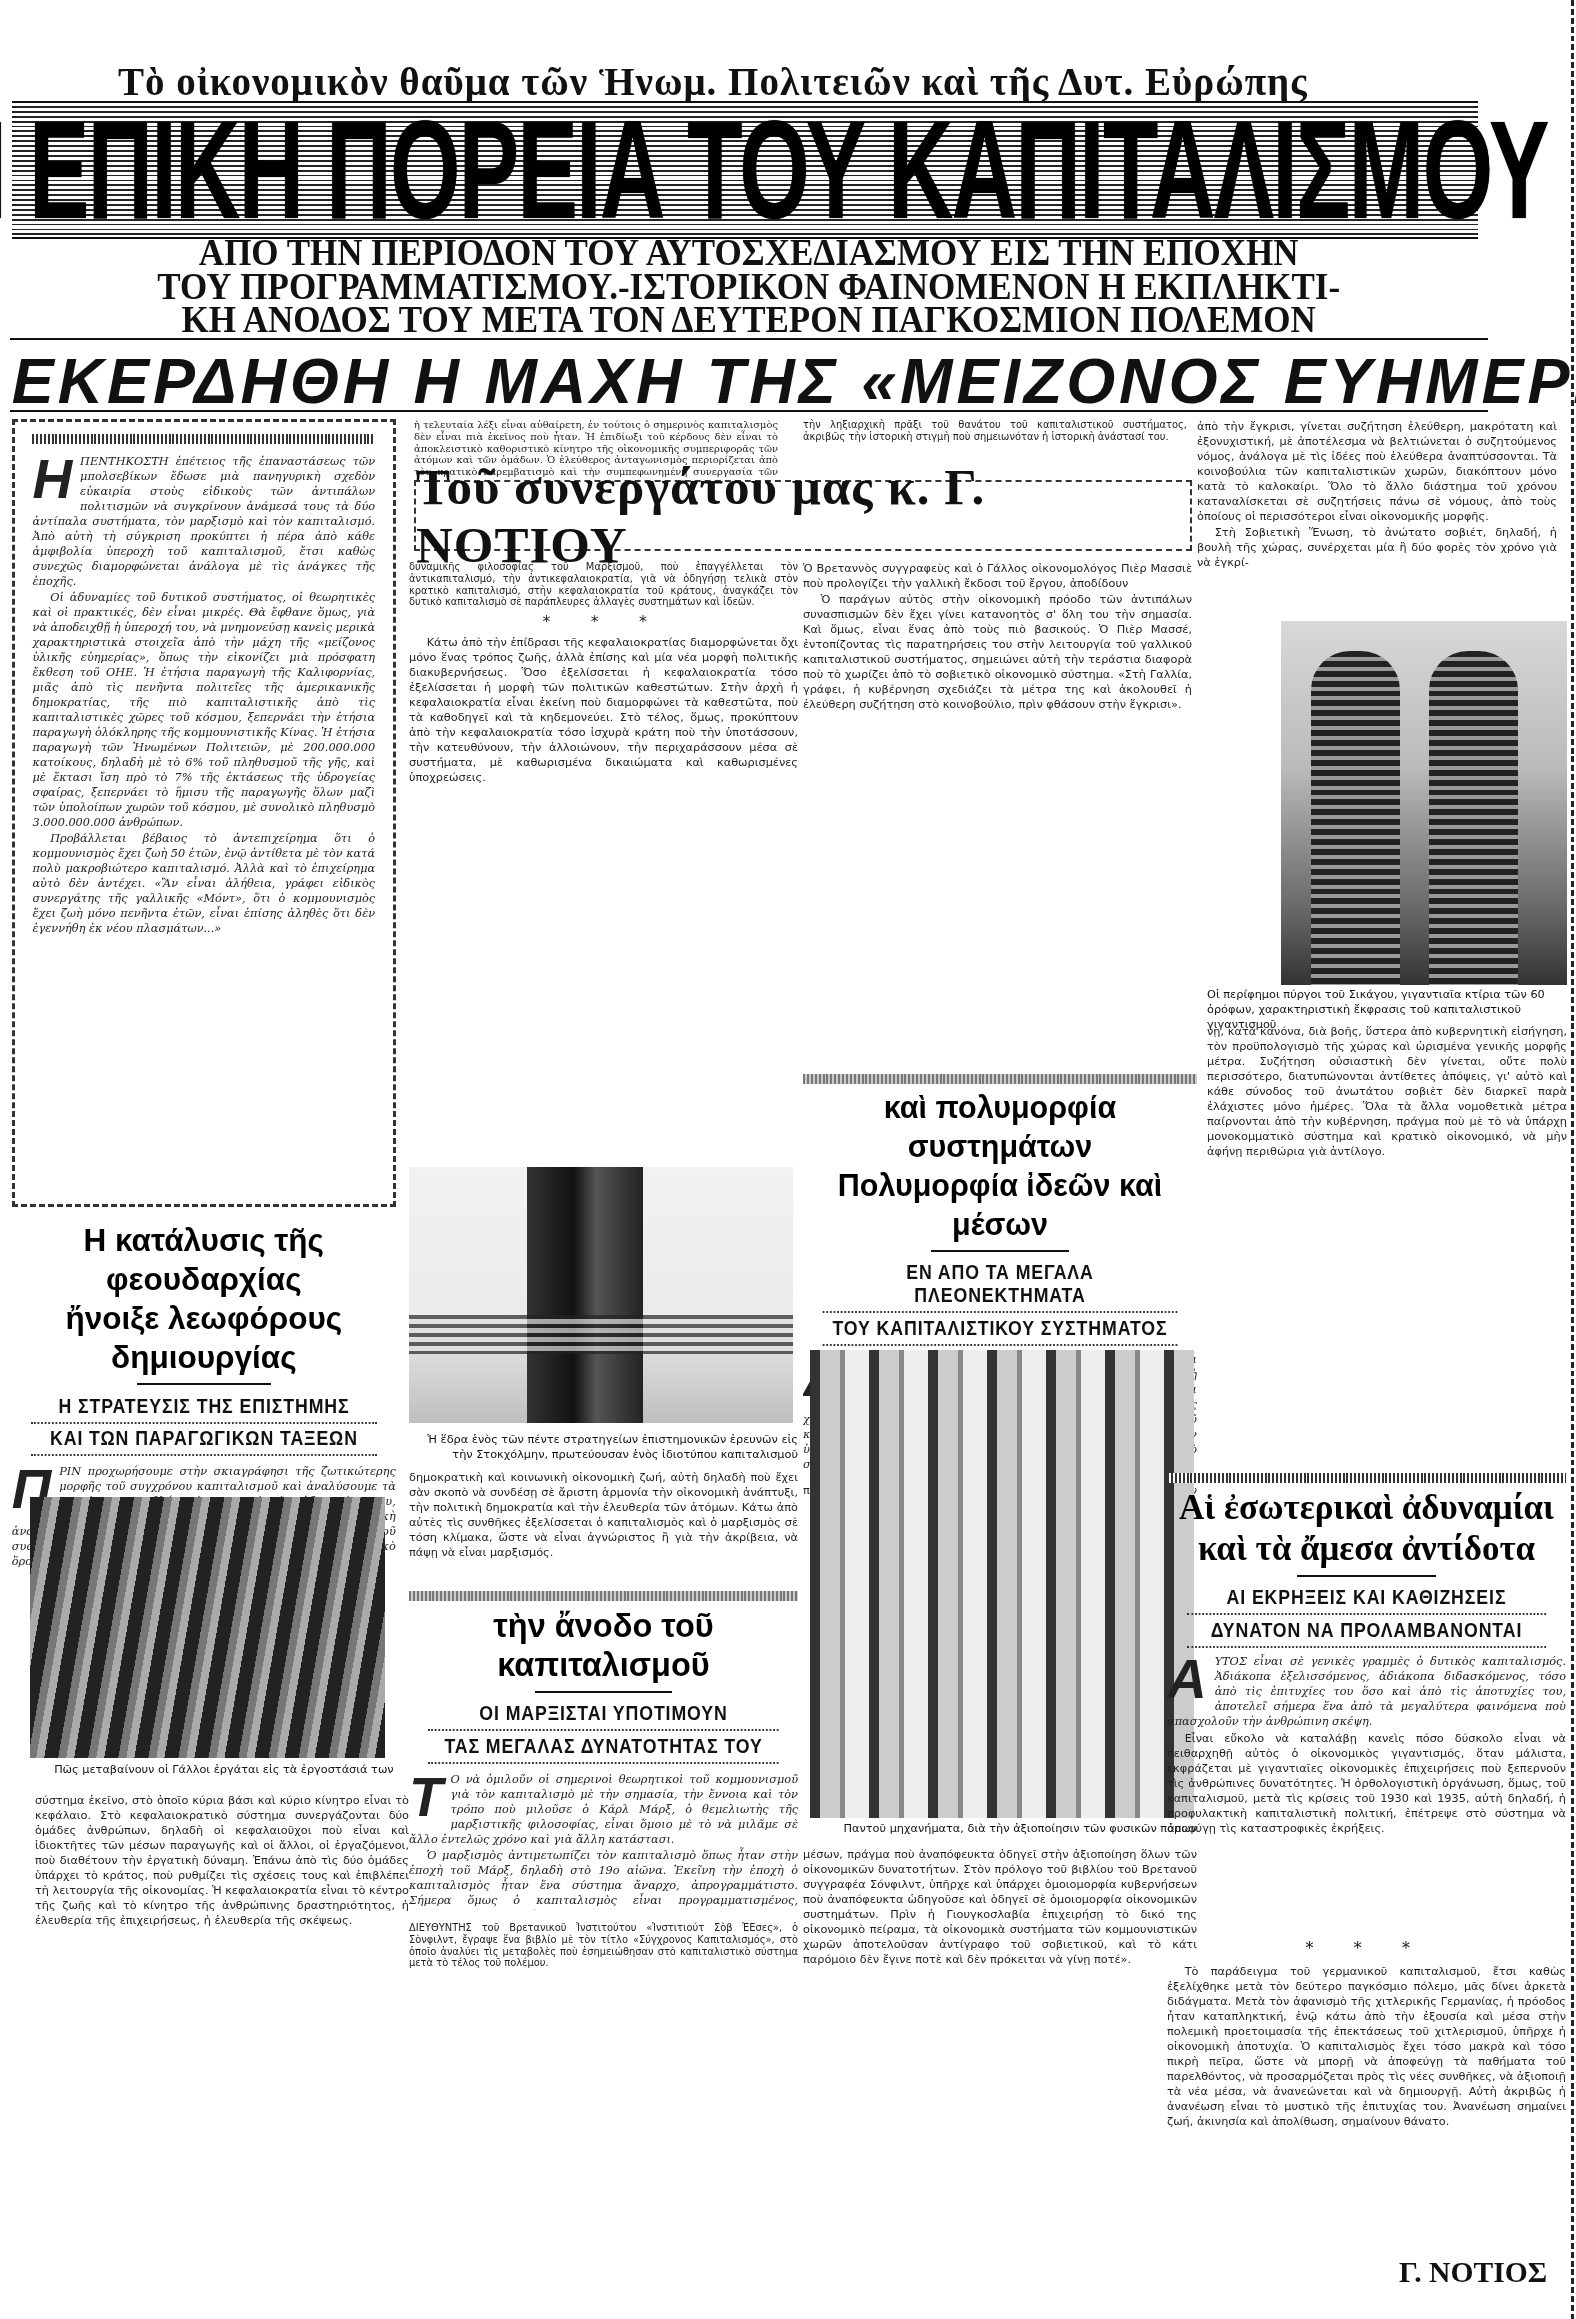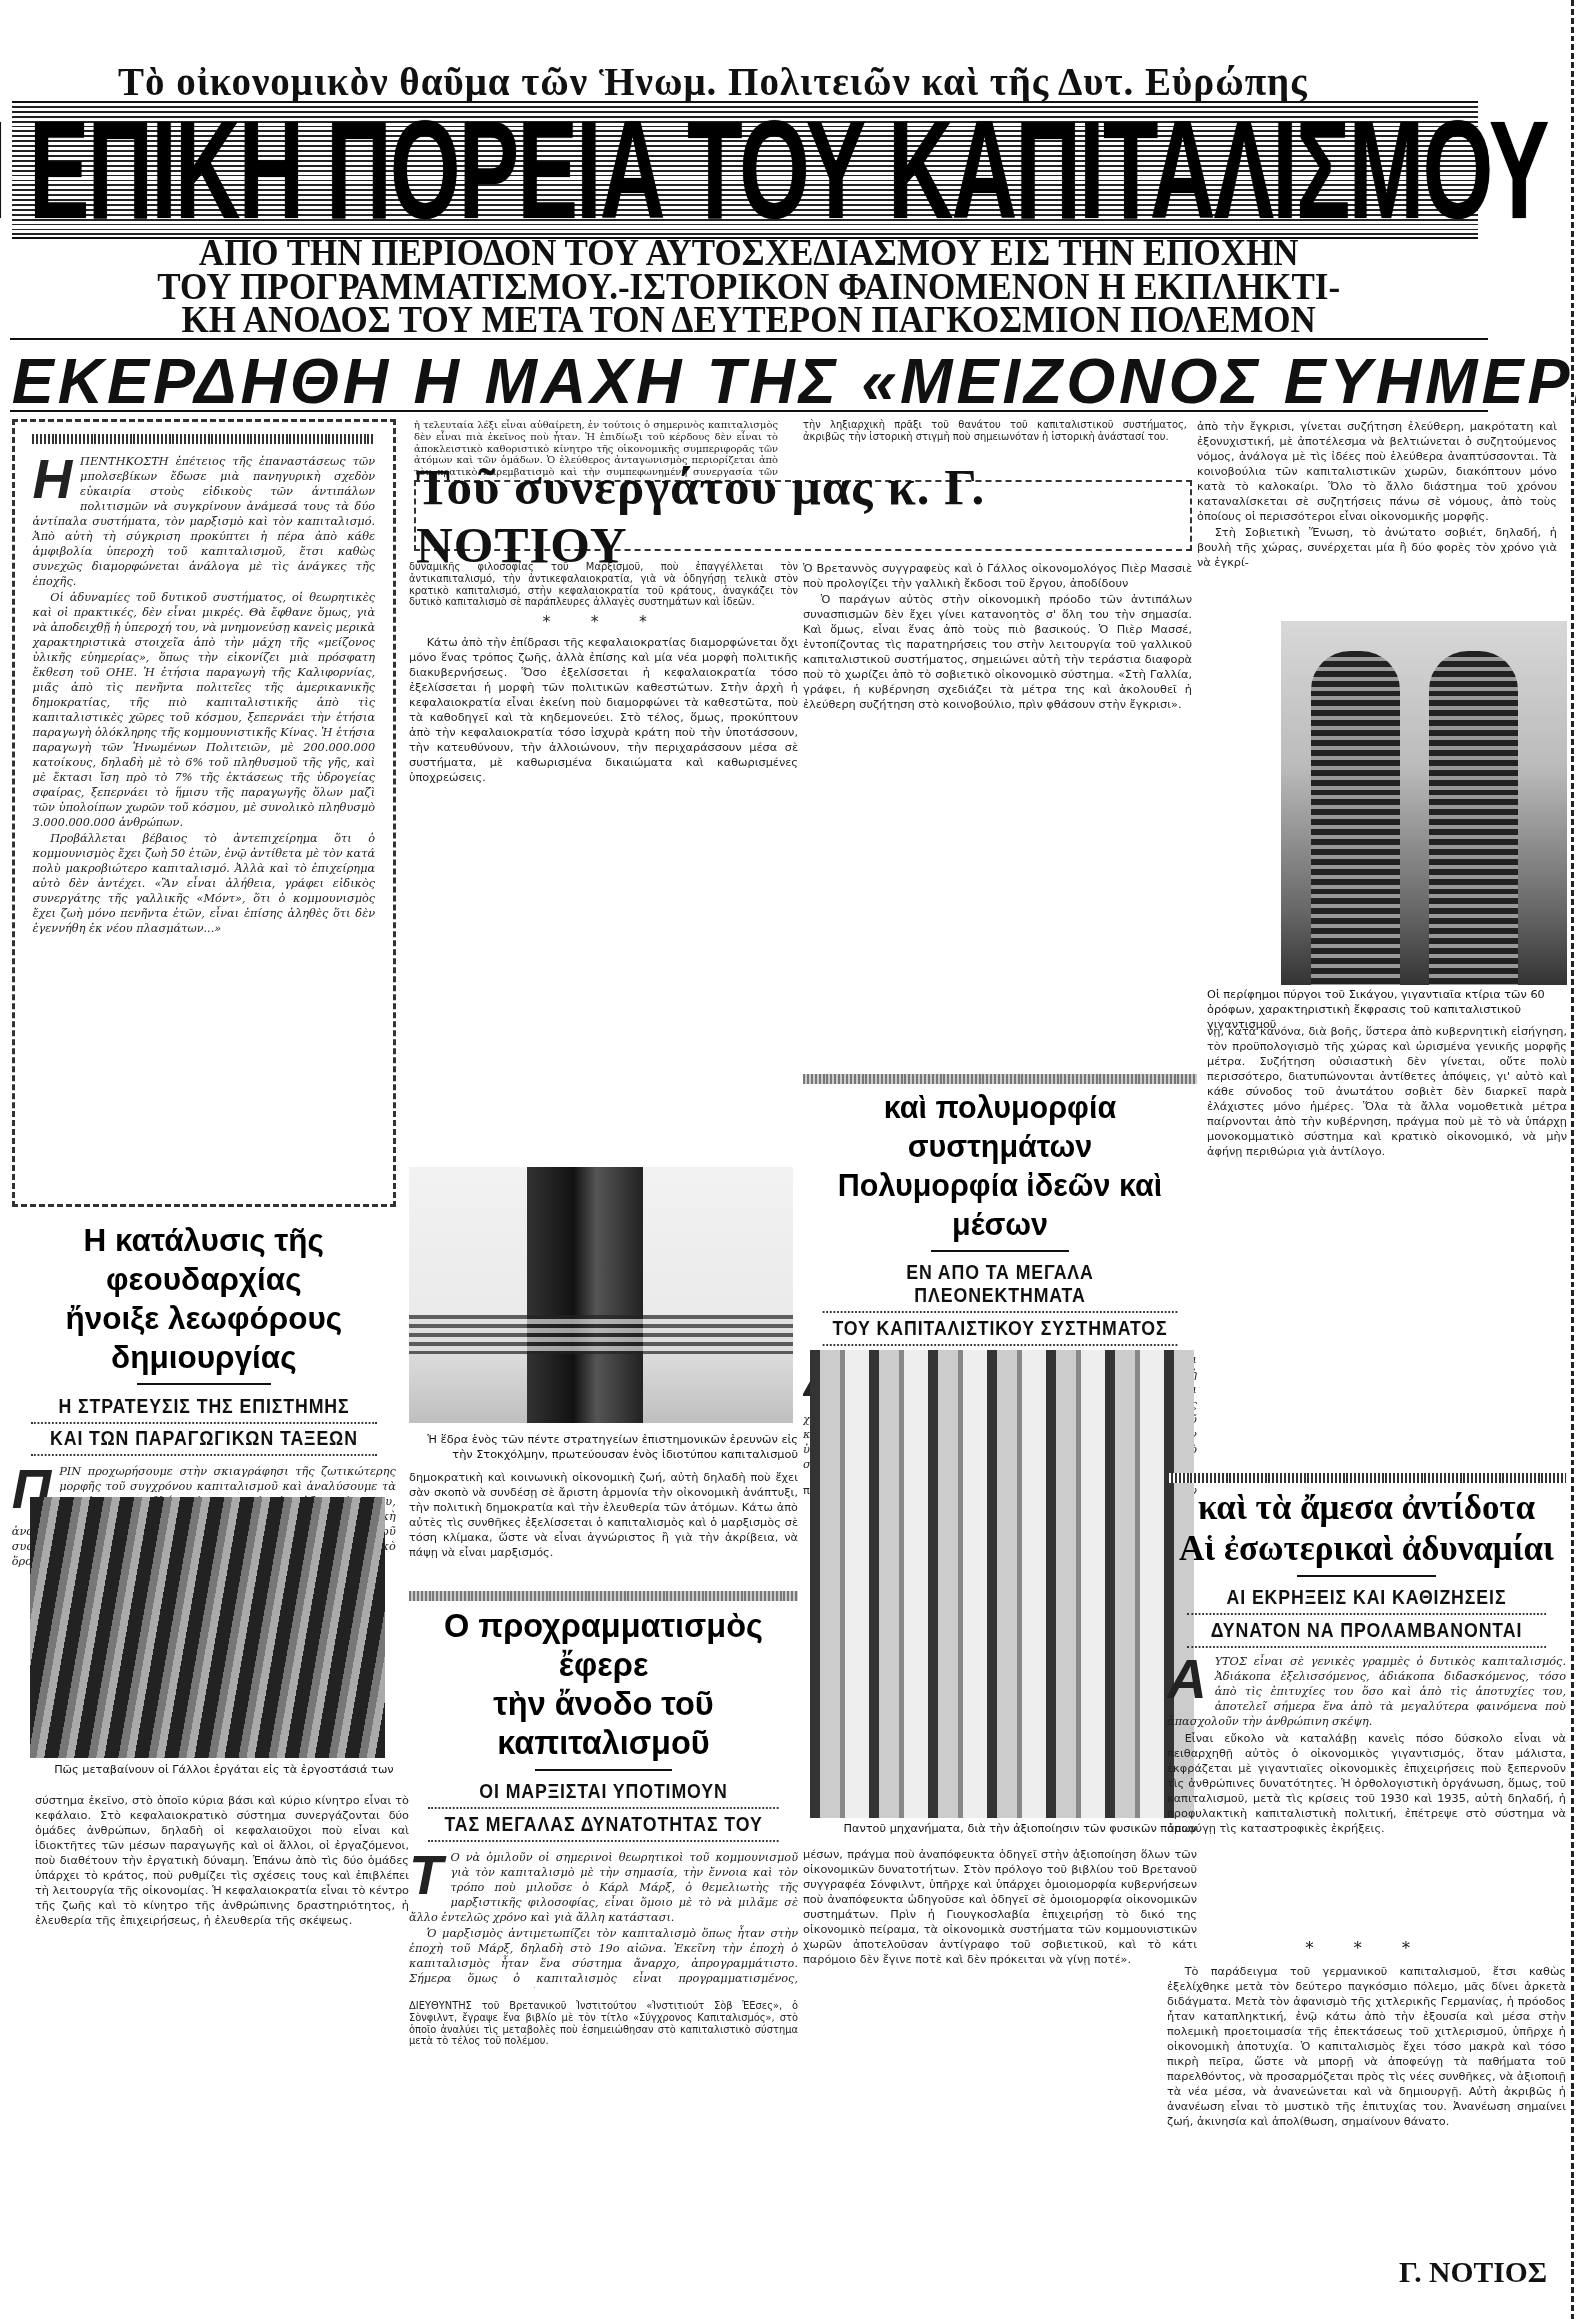--- a/index.html
+++ b/index.html
@@ -99,21 +99,20 @@
   <div style="position:absolute;left:0;top:148px;width:384px;height:39px;background:repeating-linear-gradient(#222 0 3.9px,#ddd 3.9px 8.9px);opacity:.7;"></div>
 </div>
 <div class="abs caption" style="left:409px;top:1433px;width:389px;">Ἡ ἕδρα ἑνὸς τῶν πέντε στρατηγείων ἐπιστημονικῶν ἐρευνῶν εἰς τὴν Στοκχόλμην, πρωτεύουσαν ἑνὸς ἰδιοτύπου καπιταλισμοῦ</div>
 <div class="abs col sans" style="left:409px;top:1470px;width:389px;height:99px;">
   <p style="text-indent:0">δημοκρατικὴ καὶ κοινωνικὴ οἰκονομικὴ ζωή, αὐτὴ δηλαδὴ ποὺ ἔχει σὰν σκοπὸ νὰ συνδέσῃ σὲ ἄριστη ἁρμονία τὴν οἰκονομικὴ ἀνάπτυξι, τὴν πολιτικὴ δημοκρατία καὶ τὴν ἐλευθερία τῶν ἀτόμων. Κάτω ἀπὸ αὐτὲς τὶς συνθῆκες ἐξελίσσεται ὁ καπιταλισμὸς καὶ ὁ μαρξισμὸς σὲ τόση κλίμακα, ὥστε νὰ εἶναι ἀγνώριστος ἢ γιὰ τὴν ἀκρίβεια, νὰ πάψῃ νὰ εἶναι μαρξισμός.</p>
 </div>
 
 <div class="abs" style="left:409px;top:1591px;width:389px;">
   <div class="hatch" style="margin-bottom:5.9px;background:repeating-linear-gradient(90deg,#777 0 2px,#ccc 2px 3.9px);"></div>
   <div class="headline h-big" style="font-size:32.5px;">
-    <div>Ο προχραμματισμὸς ἔφερε</div>
     <div>τὴν ἄνοδο τοῦ καπιταλισμοῦ</div>
   </div>
   <div class="shortrule"></div>
   <div class="h-sub">ΟΙ ΜΑΡΞΙΣΤΑΙ ΥΠΟΤΙΜΟΥΝ</div>
   <div class="h-sub">ΤΑΣ ΜΕΓΑΛΑΣ ΔΥΝΑΤΟΤΗΤΑΣ ΤΟΥ</div>
   <div class="col ital" style="margin-top:7.9px;height:138px;">
     <span class="dropcap">Τ</span>
     <p style="text-indent:0">Ο νὰ ὁμιλοῦν οἱ σημερινοὶ θεωρητικοὶ τοῦ κομμουνισμοῦ γιὰ τὸν καπιταλισμὸ μὲ τὴν σημασία, τὴν ἔννοια καὶ τὸν τρόπο ποὺ μιλοῦσε ὁ Κάρλ Μάρξ, ὁ θεμελιωτὴς τῆς μαρξιστικῆς φιλοσοφίας, εἶναι ὅμοιο μὲ τὸ νὰ μιλᾶμε σὲ ἄλλο ἐντελῶς χρόνο καὶ γιὰ ἄλλη κατάστασι.</p>
     <p>Ὁ μαρξισμὸς ἀντιμετωπίζει τὸν καπιταλισμὸ ὅπως ἦταν στὴν ἐποχὴ τοῦ Μάρξ, δηλαδὴ στὸ 19ο αἰῶνα. Ἐκεῖνη τὴν ἐποχὴ ὁ καπιταλισμὸς ἦταν ἕνα σύστημα ἄναρχο, ἀπρογραμμάτιστο. Σήμερα ὅμως ὁ καπιταλισμὸς εἶναι προγραμματισμένος, κατευθυνόμενος καὶ ἐλεγχόμενος.</p>
   </div>
@@ -158,22 +157,22 @@
   <div style="position:absolute;left:148px;top:29.6px;width:89px;height:335px;background:repeating-linear-gradient(#222 0 5.9px,#999 5.9px 9.9px);border-radius:39px 39px 0 0;"></div>
 </div>
 <div class="abs caption" style="left:1207px;top:988px;width:360px;text-align:left;">Οἱ περίφημοι πύργοι τοῦ Σικάγου, γιγαντιαῖα κτίρια τῶν 60 ὀρόφων, χαρακτηριστικὴ ἔκφρασις τοῦ καπιταλιστικοῦ γιγαντισμοῦ</div>
 <div class="abs col sans" style="left:1207px;top:1024px;width:360px;height:453px;">
   <p style="text-indent:0">νῃ, κατὰ κανόνα, διὰ βοῆς, ὕστερα ἀπὸ κυβερνητικὴ εἰσήγηση, τὸν προϋπολογισμὸ τῆς χώρας καὶ ὡρισμένα γενικῆς μορφῆς μέτρα. Συζήτηση οὐσιαστικὴ δὲν γίνεται, οὔτε πολὺ περισσότερο, διατυπώνονται ἀντίθετες ἀπόψεις, γι' αὐτὸ καὶ κάθε σύνοδος τοῦ ἀνωτάτου σοβιὲτ δὲν διαρκεῖ παρὰ ἐλάχιστες μόνο ἡμέρες. Ὅλα τὰ ἄλλα νομοθετικὰ μέτρα παίρνονται ἀπὸ τὴν κυβέρνηση, πράγμα ποὺ μὲ τὸ νὰ ὑπάρχῃ μονοκομματικὸ σύστημα καὶ κρατικὸ οἰκονομικό, νὰ μὴν ἀφήνῃ περιθώρια γιὰ ἀντίλογο.</p>
 </div>
 
 <div class="abs" style="left:1167px;top:1473px;width:399px;">
   <div class="hatch" style="margin-bottom:3.9px;"></div>
   <div class="headline h-big" style="font-family:'Liberation Serif',serif;font-size:35px;line-height:41px;">
+    <div>Αἱ ἐσωτερικαὶ ἀδυναμίαι</div>
     <div>καὶ τὰ ἄμεσα ἀντίδοτα</div>
-    <div>Αἱ ἐσωτερικαὶ ἀδυναμίαι</div>
   </div>
   <div class="shortrule"></div>
   <div class="h-sub">ΑΙ ΕΚΡΗΞΕΙΣ ΚΑΙ ΚΑΘΙΖΗΣΕΙΣ</div>
   <div class="h-sub">ΔΥΝΑΤΟΝ ΝΑ ΠΡΟΛΑΜΒΑΝΟΝΤΑΙ</div>
   <div class="col ital" style="margin-top:5.9px;height:77px;">
     <span class="dropcap">Α</span>
     <p style="text-indent:0">ΥΤΟΣ εἶναι σὲ γενικὲς γραμμὲς ὁ δυτικὸς καπιταλισμός. Ἀδιάκοπα ἐξελισσόμενος, ἀδιάκοπα διδασκόμενος, τόσο ἀπὸ τὶς ἐπιτυχίες του ὅσο καὶ ἀπὸ τὶς ἀποτυχίες του, ἀποτελεῖ σήμερα ἕνα ἀπὸ τὰ μεγαλύτερα φαινόμενα ποὺ ἀπασχολοῦν τὴν ἀνθρώπινη σκέψη.</p>
   </div>
   <div class="col sans" style="height:202px;">
     <p>Εἶναι εὔκολο νὰ καταλάβῃ κανεὶς πόσο δύσκολο εἶναι νὰ πειθαρχηθῇ αὐτὸς ὁ οἰκονομικὸς γιγαντισμός, ὅταν μάλιστα, ἐκφράζεται μὲ γιγαντιαῖες οἰκονομικὲς ἐπιχειρήσεις ποὺ ξεπερνοῦν τὶς ἀνθρώπινες δυνατότητες. Ἡ ὀρθολογιστικὴ ὀργάνωση, ὅμως, τοῦ καπιταλισμοῦ, μετὰ τὶς κρίσεις τοῦ 1930 καὶ 1935, αὐτὴ δηλαδή, ἡ προφυλακτικὴ καπιταλιστικὴ πολιτική, ἐπέτρεψε στὸ σύστημα νὰ ἀποφύγῃ τὶς καταστροφικὲς ἐκρήξεις.</p>

